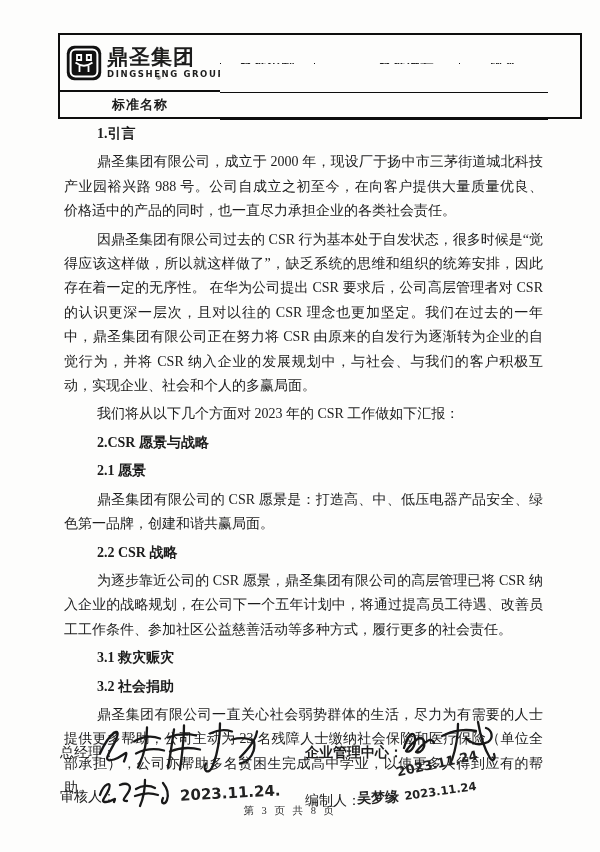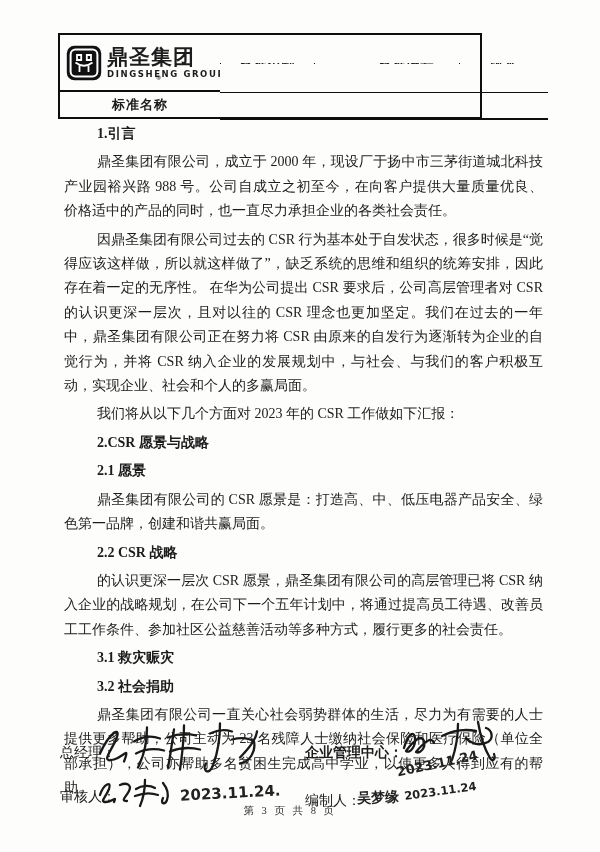--- a/index.html
+++ b/index.html
@@ -9,21 +9,21 @@
     width:600px;height:852px;
     margin:0 auto;
     background:#fdfdfc;
     font-family:"Liberation Serif","DejaVu Serif",serif;
     color:#1c1c1c;
     overflow:hidden;
   }
   
   .hdr-table{
     position:absolute;left:58px;top:33px;
-    width:424px;
+    width:524px;
     display:grid;
     grid-template-columns:160px 94px 145px 89px;
     grid-template-rows:29px 26px 27px;
     border:2.5px solid #0e0e0e;
     box-sizing:border-box;
     background:#fdfdfc;
   }
   .cell{
     display:flex;align-items:center;justify-content:center;
     font-size:13px;font-weight:600;letter-spacing:1px;
@@ -107,21 +107,21 @@
 
   <div class="doc-body">
     <p class="hd">1.引言</p>
     <p class="para">鼎圣集团有限公司，成立于 2000 年，现设厂于扬中市三茅街道城北科技产业园裕兴路 988 号。公司自成立之初至今，在向客户提供大量质量优良、 价格适中的产品的同时，也一直尽力承担企业的各类社会责任。</p>
     <p class="para">因鼎圣集团有限公司过去的 CSR 行为基本处于自发状态，很多时候是“觉得应该这样做，所以就这样做了”，缺乏系统的思维和组织的统筹安排，因此存在着一定的无序性。  在华为公司提出 CSR 要求后，公司高层管理者对 CSR 的认识更深一层次，且对以往的 CSR 理念也更加坚定。我们在过去的一年中，鼎圣集团有限公司正在努力将 CSR 由原来的自发行为逐渐转为企业的自觉行为，并将 CSR 纳入企业的发展规划中，与社会、与我们的客户积极互动，实现企业、社会和个人的多赢局面。</p>
     <p class="para">我们将从以下几个方面对 2023 年的 CSR 工作做如下汇报：</p>
     <p class="hd">2.CSR 愿景与战略</p>
     <p class="hd">2.1 愿景</p>
     <p class="para">鼎圣集团有限公司的 CSR 愿景是：打造高、中、低压电器产品安全、绿色第一品牌，创建和谐共赢局面。</p>
     <p class="hd">2.2 CSR 战略</p>
-    <p class="para">的认识更深一层次 CSR 愿景，鼎圣集团有限公司的高层管理已将 CSR 纳入企业的战略规划，在公司下一个五年计划中，将通过提高员工待遇、改善员工工作条件、参加社区公益慈善活动等多种方式，履行更多的社会责任。</p>
+    <p class="para">为逐步靠近公司的 CSR 愿景，鼎圣集团有限公司的高层管理已将 CSR 纳入企业的战略规划，在公司下一个五年计划中，将通过提高员工待遇、改善员工工作条件、参加社区公益慈善活动等多种方式，履行更多的社会责任。</p>
     <p class="hd">3.1 救灾赈灾</p>
     <p class="hd">3.2 社会捐助</p>
     <p class="para">鼎圣集团有限公司一直关心社会弱势群体的生活，尽力为有需要的人士提供更多帮助，公司主动为 23 名残障人士缴纳社会保险和医疗保险（单位全部承担），公司亦帮助多名贫困生完成高中学业，以使更多人得到应有的帮助。</p>
   </div>
 
   <div class="sig-area">
 
     <span class="sig-label" style="left:60px;top:28px;">总经理：</span>
     <svg class="sig-svg" style="left:90px;top:0px;" width="170" height="58" viewBox="0 0 170 55">
       <path d="M10 36 C20 14 32 8 26 22 C21 34 10 46 24 42 C34 39 40 28 34 44"></path>

